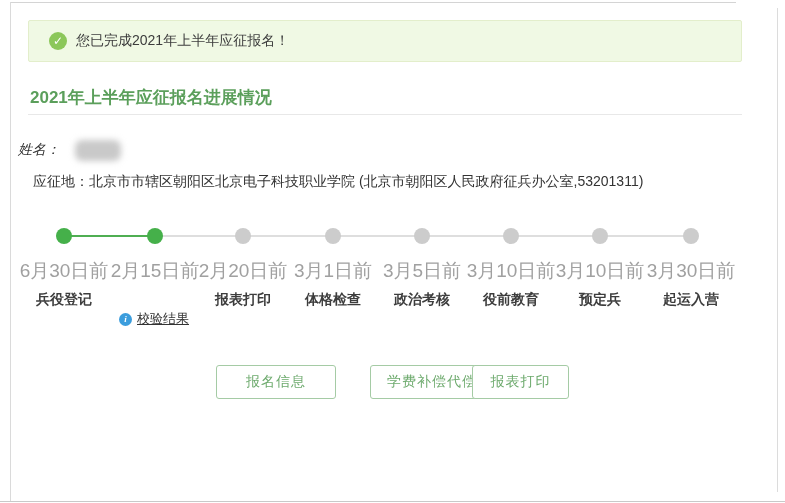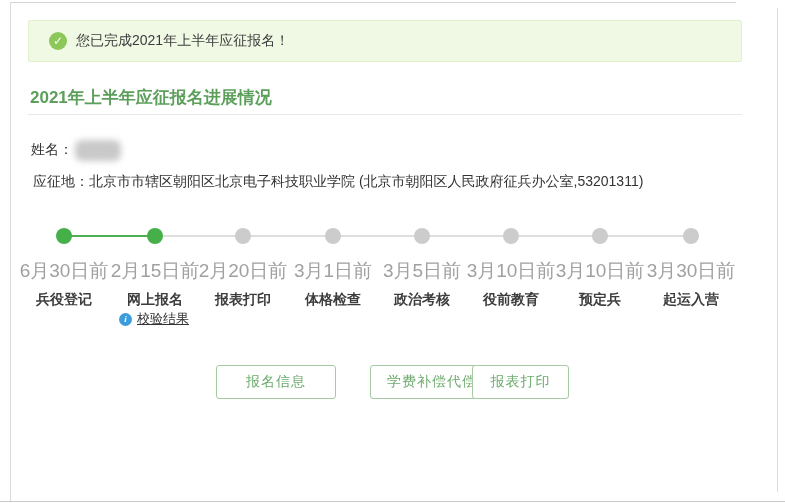--- a/index.html
+++ b/index.html
@@ -21,21 +21,21 @@
                 margin-left:20px; display:flex; align-items:center; justify-content:center;
                 color:#ffffff; font-size:12px; font-weight:bold; flex:0 0 auto; }
   .banner-text { margin-left:9px; font-size:14px; color:#3c3c3c; }
 
   
   .page-title { left:30px; top:86px; font-size:17px; font-weight:bold; color:#5b9f5b;text-align:right; }
   .divider { left:28px; top:114px; width:714px; height:1px; background:#e8e8e8; }
 
   
   .info-line { font-size:14px; color:#333333; }
-  .name-line { left:31px; top:141px; }
+  .name-line { left:18px; top:141px;font-style:italic; }
   .name-blur { left:75px; top:140px; width:46px; height:21px; background:#c9c9c9;
                border-radius:7px; filter:blur(3px); }
   .loc-line  { left:33px; top:173px; }
 
   
   .track      { left:64px; top:235px; width:627px; height:2px; background:#dedede; }
   .track-done { left:64px; top:235px; width:91px;  height:2px; background:#4fae52; }
   .dot { width:16px; height:16px; border-radius:50%; top:228px; }
   .dot.done    { background:#45b04a; }
   .dot.pending { background:#cccccc; }
@@ -91,21 +91,20 @@
 <div class="abs dot pending" style="left:503px"></div>
 <div class="abs dot pending" style="left:592px"></div>
 <div class="abs dot pending" style="left:683px"></div>
 
 <div class="abs step" style="left:18px;top:258px">
   <div class="step-date">6月30日前</div>
   <div class="step-name">兵役登记</div>
 </div>
 <div class="abs step" style="left:109px;top:258px">
   <div class="step-date">2月15日前</div>
-  <div class="step-name">网上报名</div>
 </div>
 <div class="abs step" style="left:197px;top:258px">
   <div class="step-date">2月20日前</div>
   <div class="step-name">报表打印</div>
 </div>
 <div class="abs step" style="left:287px;top:258px">
   <div class="step-date">3月1日前</div>
   <div class="step-name">体格检查</div>
 </div>
 <div class="abs step" style="left:376px;top:258px">

